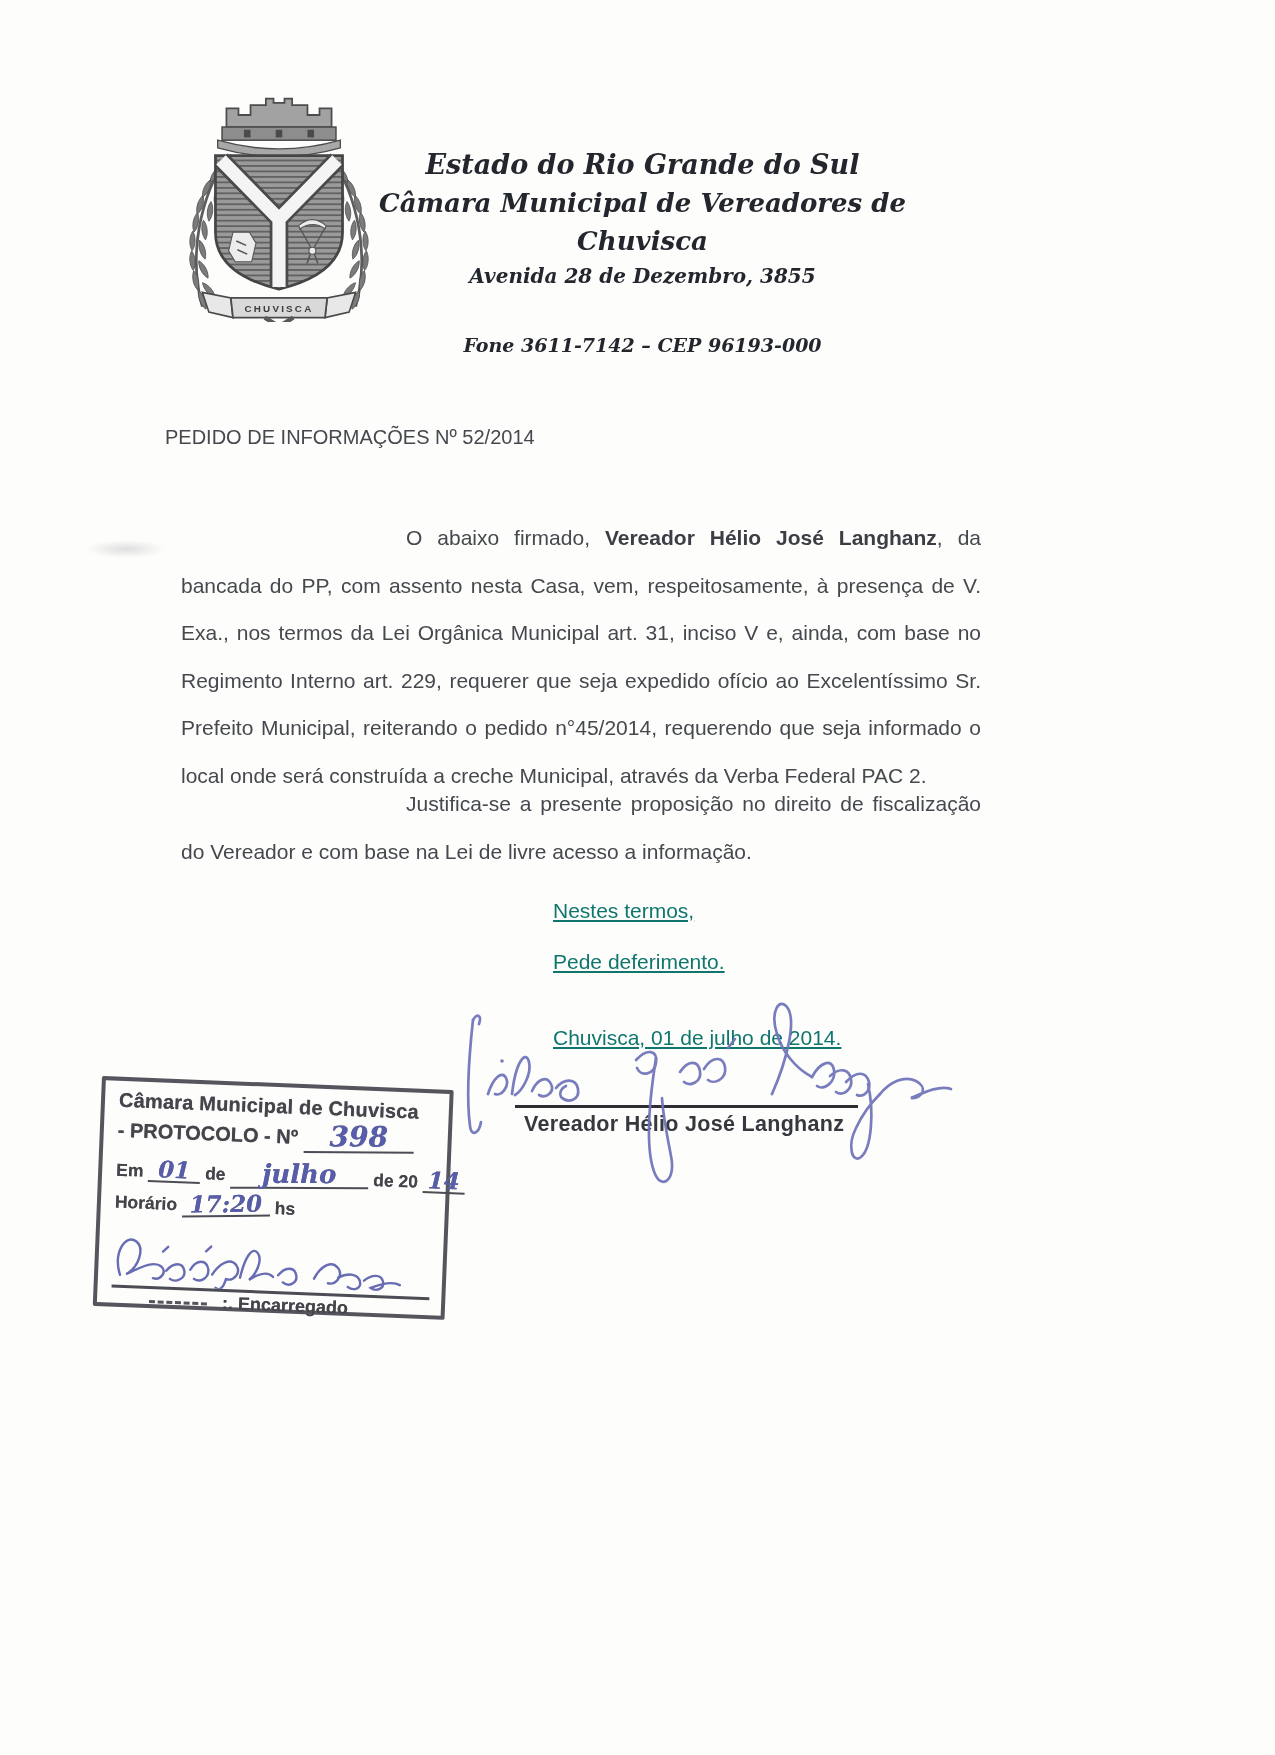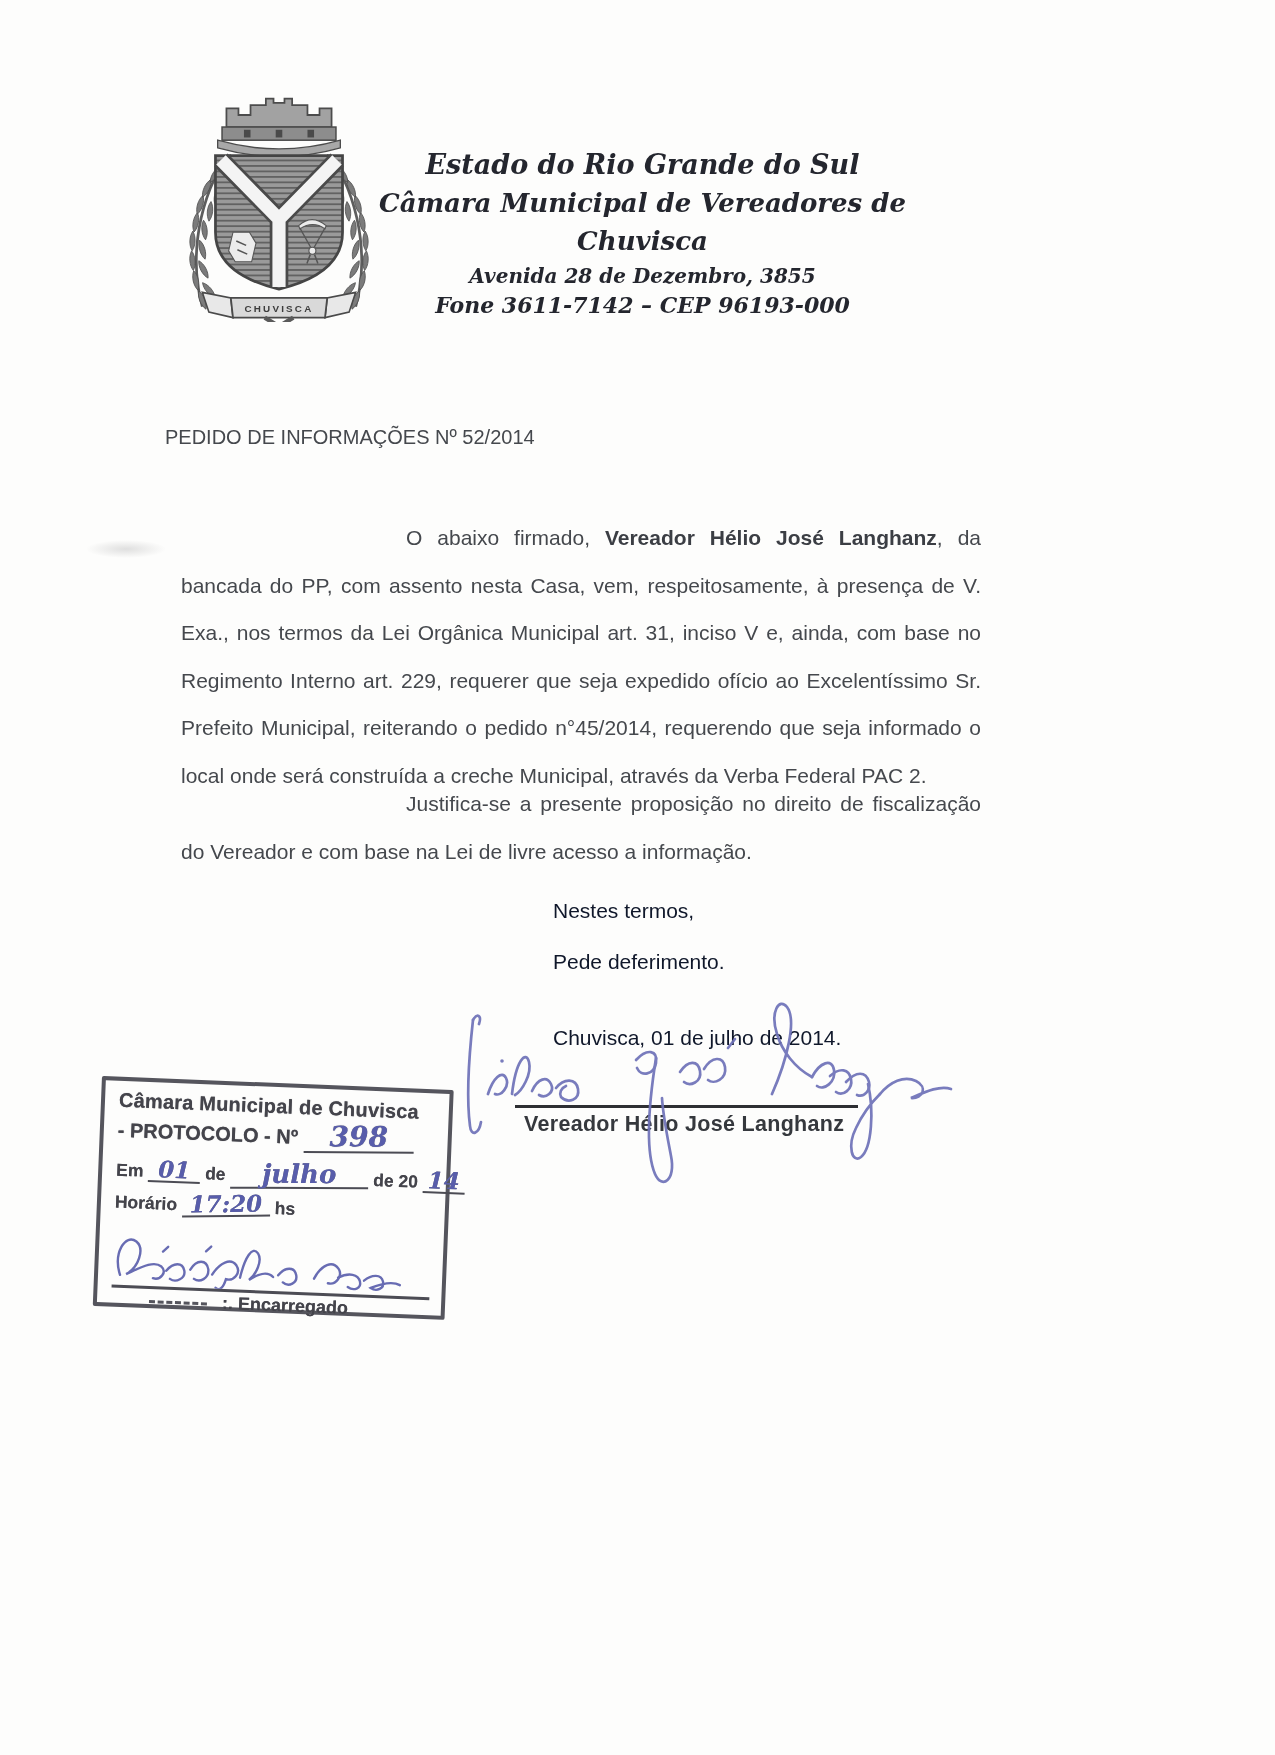--- a/index.html
+++ b/index.html
@@ -7,36 +7,36 @@
   .page{position:relative;width:1275px;height:1755px;margin:0 auto;background:#fdfdfc;
         font-family:"Liberation Sans", sans-serif;color:#45484d;overflow:hidden;}
 
   
   .crest{position:absolute;left:168px;top:92px;width:222px;height:230px;}
   .lh-text{position:absolute;left:320px;top:146px;width:645px;text-align:center;
            font-family:"DejaVu Serif", serif;font-style:italic;font-weight:700;color:#24262e;}
   .lh1{font-size:27px;line-height:38px;text-align:center;}
   .lh2{font-size:26px;line-height:38px;}
   .lh3{font-size:20px;line-height:33px;}
-  .lh4{font-size:22px;line-height:25px;}
+  .lh4{font-size:19px;line-height:25px;margin-top:40px;}
 
   
   .addressee{position:absolute;left:165px;top:310px;width:800px;font-weight:bold;
              font-size:26px;line-height:38px;color:#303338;letter-spacing:.3px;}
   .addressee .l1{text-align:justify;text-align-last:justify;}
   .subject{position:absolute;left:165px;top:426px;font-size:20px;color:#45484d;}
 
   
   .para{position:absolute;left:165px;width:800px;margin:16px;font-size:21px;line-height:47.5px;
         text-align:justify;text-indent:225px;color:#45484d;}
   .p1{top:498px;}
   .p2{top:764px;}
   .para b{color:#3b3e44;}
 
-  .closing{position:absolute;left:553px;font-size:21px;color:#0f172a;}
+  .closing{position:absolute;left:553px;font-size:21px;color:#0f766e;text-decoration:underline;}
   .nestes{top:899px;}
   .pede{top:950px;}
   .dateline{top:1026px;}
 
   
   .sig-rule{position:absolute;left:515px;top:1105px;width:343px;height:3px;background:#2e2f33;}
   .sig-name{position:absolute;left:524px;top:1112px;font-size:21.5px;font-weight:bold;
             color:#35383d;letter-spacing:.3px;}
   .sig-ink{position:absolute;left:440px;top:998px;width:520px;height:200px;pointer-events:none;}
 

